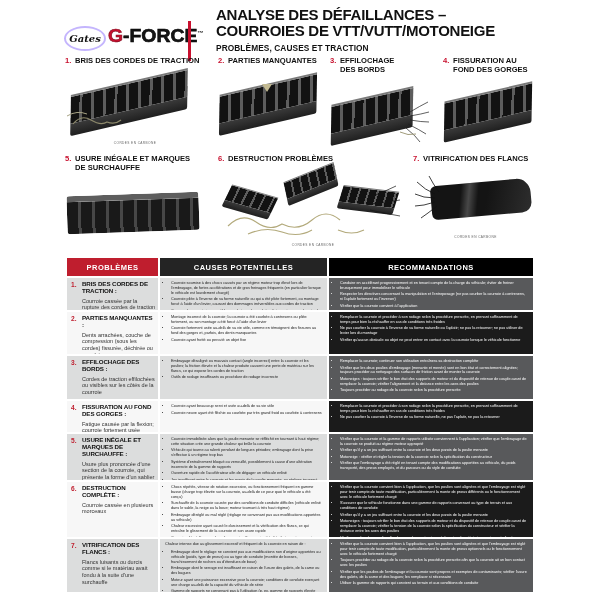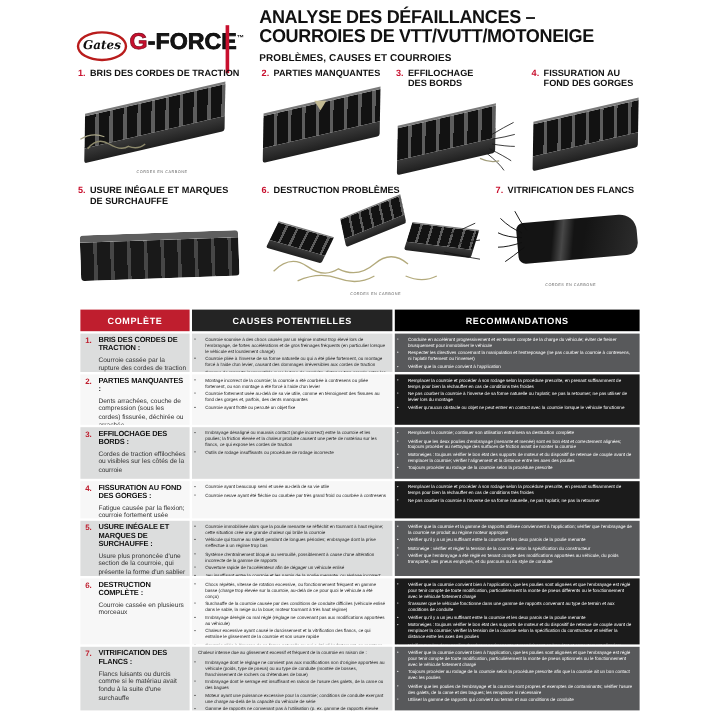--- a/index.html
+++ b/index.html
@@ -1,19 +1,19 @@
 <!DOCTYPE html>
 <html><head>
 <meta charset="utf-8">
 <style>
   html,body{margin:0;padding:0;background:#e9e9e9;}
   #poster{position:relative;width:600px;height:600px;background:#fff;overflow:hidden;
           font-family:"Liberation Sans",sans-serif;color:#111;margin:0 auto;}
   
-  #gates-logo{position:absolute;left:64px;top:26px;width:38px;height:21px;border:2px solid #b91c1c;
+  #gates-logo{position:absolute;left:64px;top:26px;width:38px;height:21px;border:2px solid #c4b5fd;
     border-radius:50%;display:flex;align-items:center;justify-content:center;
     font-family:"DejaVu Serif",serif;font-style:italic;font-weight:bold;font-size:10px;}
   #gforce-logo{position:absolute;left:108px;top:25px;font-weight:900;font-size:19px;letter-spacing:0px;
     transform:scaleX(1.02);transform-origin:left;color:#151515;-webkit-text-stroke:.6px #000;}
   #gforce-logo .g{color:#c8102e;-webkit-text-stroke:.6px #7e0a1d;}
   #gforce-logo sup{font-size:6px;font-weight:700;-webkit-text-stroke:0;}
   #header-divider{position:absolute;left:188px;top:21px;width:3px;height:40px;background:#c8102e;}
   #title-block{position:absolute;left:216px;top:7px;}
   .title-line{font-weight:800;font-size:15.5px;line-height:1.05;letter-spacing:-.3px;transform:scaleX(.97);transform-origin:left;}
   #subtitle{font-weight:700;font-size:8.3px;margin-top:3px;letter-spacing:.1px;}
@@ -70,21 +70,21 @@
 <div id="poster">
 
   <div id="gates-logo">
     <span>Gates</span>
   </div>
   <div id="gforce-logo"><span class="g">G</span><span>-FORCE</span><sup>™</sup></div>
   <div id="header-divider"></div>
   <div id="title-block">
     <div class="title-line">ANALYSE DES DÉFAILLANCES –</div>
     <div class="title-line">COURROIES DE VTT/VUTT/MOTONEIGE</div>
-    <div id="subtitle">PROBLÈMES, CAUSES ET COURROIES</div>
+    <div id="subtitle">PROBLÈMES, CAUSES ET TRACTION</div>
   </div>
 
   <div class="fig" style="left:65px;top:57px;width:140px;">
     <div class="fig-label">
       <span class="fig-num">1.</span>
       <span class="fig-text">BRIS DES CORDES DE TRACTION</span>
     </div>
     <div class="fig-img">
       <div class="beltwrap belt" style="left:4px;top:16px;width:120px;">
         <div class="teeth"></div>
@@ -207,21 +207,21 @@
           <path d="M24,42 q-10,8 -16,12"></path>
             <path d="M26,28 q-6,-8 -10,-16"></path>
         </g>
       </svg>
     </div>
     <div class="fig-caption">CORDES EN CARBONE</div>
   </div>
 
   <div id="belt-table">
     <div class="thead">
-      <div class="th th-sym">COMPLÈTE</div>
+      <div class="th th-sym">PROBLÈMES</div>
       <div class="th th-causes">CAUSES POTENTIELLES</div>
       <div class="th th-recs">RECOMMANDATIONS</div>
     </div>
 
     <div class="trow r1 odd">
       <div class="cell sym">
         <span class="num">1.</span>
         <div>
           <div class="symtitle">BRIS DES CORDES DE TRACTION :</div>
           <div class="symdesc">Courroie cassée par la rupture des cordes de traction</div>

